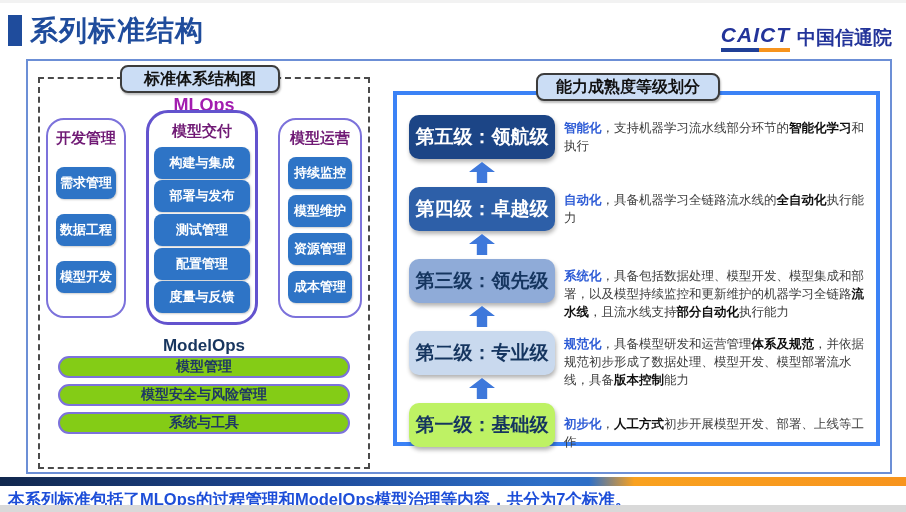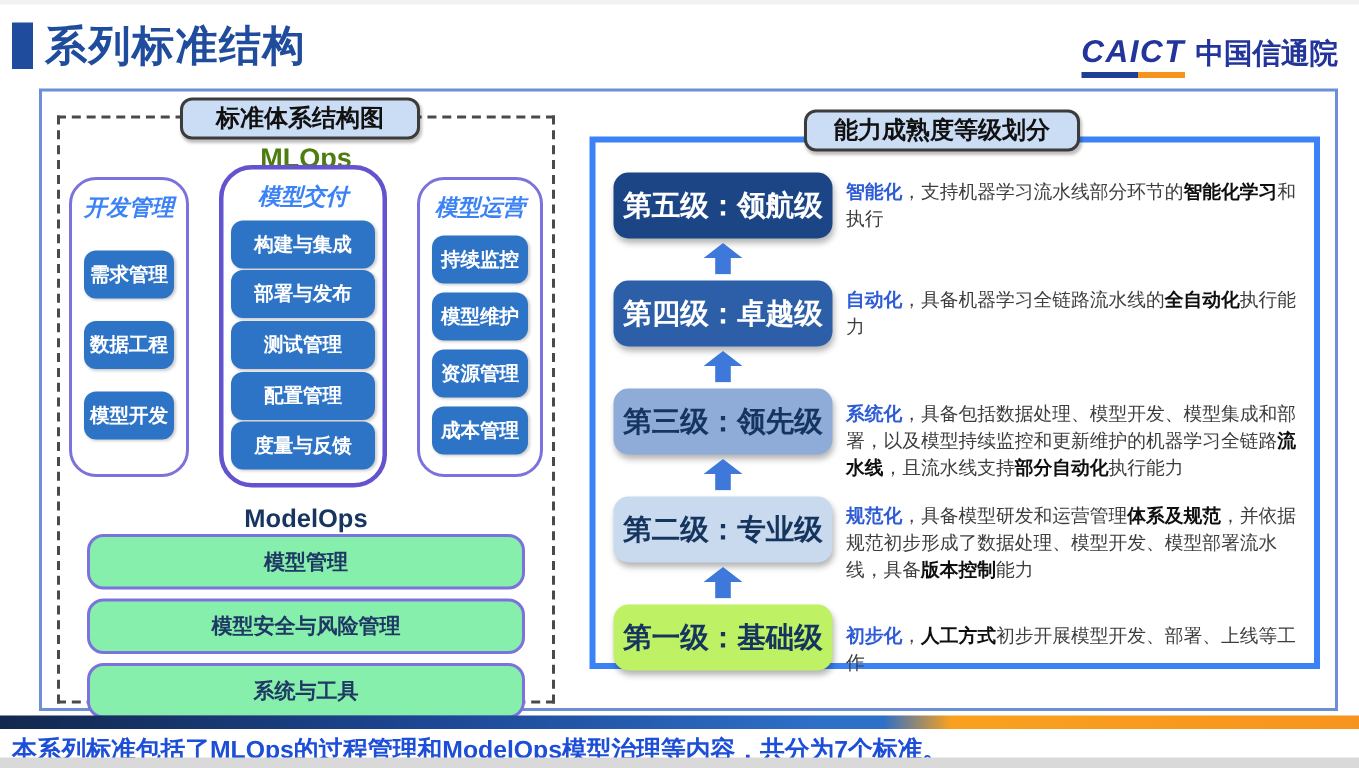--- a/index.html
+++ b/index.html
@@ -3,48 +3,48 @@
 <meta charset="utf-8">
 <style>
   * { margin:0; padding:0; box-sizing:border-box; }
   html,body { background:#e9e9e9; }
   body { font-family:"Liberation Sans","DejaVu Sans",sans-serif; }
   .slide { position:relative; width:906px; height:512px; background:#ffffff; overflow:hidden; border-top:3px solid #f2f2f2; }
 
   
   .title-bullet { position:absolute; left:8px; top:12px; width:14px; height:31px; background:#1f4c9c; }
   .page-title { position:absolute; left:30px; top:9px; font-size:28px; font-weight:bold; color:#1f4c9c; letter-spacing:1px; }
-  .logo { position:absolute; right:14px; top:20px; display:flex; align-items:flex-start; gap:7px; }
+  .logo { position:absolute; right:14px; top:20px; display:flex; align-items:center; gap:7px; }
   .caict-wrap { display:inline-block; text-align:center; }
   .caict-text { font-size:21px; font-weight:bold; color:#23349a; letter-spacing:1px; font-style:italic; }
   .caict-underline { height:4px; margin-top:1px; background:linear-gradient(90deg,#1f3f97 0 55%,#f7941d 55% 100%); }
   .logo-cn { font-size:19px; font-weight:bold; color:#23349a; }
 
   
   .main-box { position:absolute; left:26px; top:56px; width:866px; height:415px; border:2px solid #6c8fd6; background:#fff; }
 
   
   .structure-panel { position:absolute; left:38px; top:74px; width:332px; height:392px; border:2px dashed #4a4a4a; background:#fff; }
   .badge { position:absolute; height:28px; background:#cbddf5; border:2px solid #3c3c3c; border-radius:8px; font-size:16px; font-weight:bold; color:#111; display:flex; align-items:center; justify-content:center; box-shadow:1px 2px 2px rgba(0,0,0,.25); z-index:5; }
   .badge-left { left:120px; top:62px; width:160px; }
   .badge-right { left:536px; top:70px; width:184px; }
 
-  .mlops-title { position:absolute; left:38px; top:92px; width:332px; text-align:center; font-size:18px; font-weight:bold; color:#4d7c0f; }
+  .mlops-title { position:absolute; left:38px; top:92px; width:332px; text-align:center; font-size:18px; font-weight:bold; color:#a21caf; }
   .columns { position:absolute; left:46px; top:107px; width:316px; height:215px; display:flex; justify-content:space-between; align-items:center; }
   .op-col { border:2px solid #7c72db; border-radius:18px; background:#fff; display:flex; flex-direction:column; align-items:center; padding:7px 5px; height:200px; }
   .op-col.emph { border:3px solid #6353ce; border-radius:22px; height:215px; }
   .col-dev { width:80px; } .col-deliver { width:112px; } .col-run { width:84px; }
-  .col-header { font-size:15px; font-weight:bold; color:#3b82f6; margin:2px 14px 4px; white-space:nowrap;font-style:italic; }
+  .col-header { font-size:15px; font-weight:bold; color:#701a75; margin:2px 14px 4px; white-space:nowrap; }
   .col-items { display:flex; flex-direction:column; flex:1; width:100%; justify-content:space-evenly; align-items:center; }
   .op-btn { background:#2e74c6; color:#fff; font-size:13px; font-weight:bold; border-radius:8px; padding:7px 4px; width:100%; text-align:center; white-space:nowrap; box-shadow:1px 1px 2px rgba(0,0,0,.2); }
   .col-dev .op-btn, .col-run .op-btn { width:92%; }
 
   .modelops-title { position:absolute; left:38px; top:333px; width:332px; text-align:center; font-size:17px; font-weight:bold; color:#17355e; }
   .modelops-rows { position:absolute; left:58px; top:353px; width:292px; display:flex; flex-direction:column; gap:6px; }
-  .mo-row { height:37px; border:2px solid #7c72db; border-radius:11px; background:#86efac; font-size:14px; font-weight:bold; color:#1f3864; display:flex; align-items:center; justify-content:center; }
+  .mo-row { height:22px; border:2px solid #7c72db; border-radius:11px; background:#84cc16; font-size:14px; font-weight:bold; color:#1f3864; display:flex; align-items:center; justify-content:center; }
 
   
   .maturity-panel { position:absolute; left:393px; top:88px; width:487px; height:355px; border:4px solid #3b82f6; background:#fff; }
   .lvl-pill { position:absolute; left:12px; width:146px; height:44px; border-radius:10px; display:flex; align-items:center; justify-content:center; font-size:19px; font-weight:bold; box-shadow:1px 3px 4px rgba(0,0,0,.3); white-space:nowrap; }
   .l5 { background:#1c4586; color:#ffffff; }
   .l4 { background:#2d5fa8; color:#ffffff; }
   .l3 { background:#8fabd8; color:#15355f; }
   .l2 { background:#c9d9ee; color:#15355f; }
   .l1 { background:#bef264; color:#15355f; }
   .up-arrow { position:absolute; left:72px; width:26px; height:21px; background:#3e78db; clip-path:polygon(50% 0,100% 48%,70% 48%,70% 100%,30% 100%,30% 48%,0 48%); }

